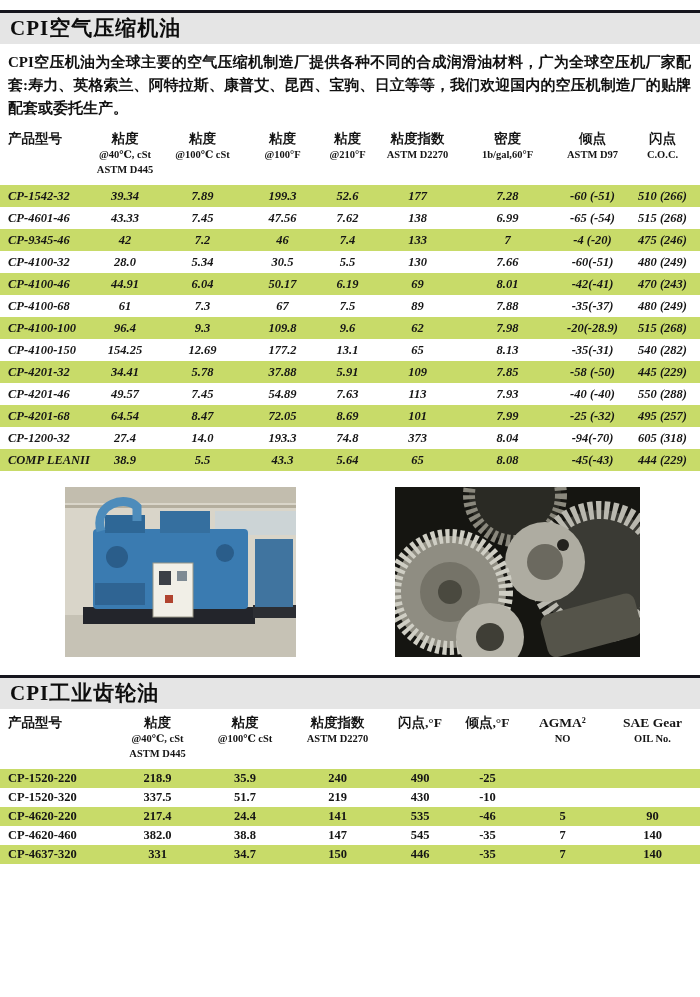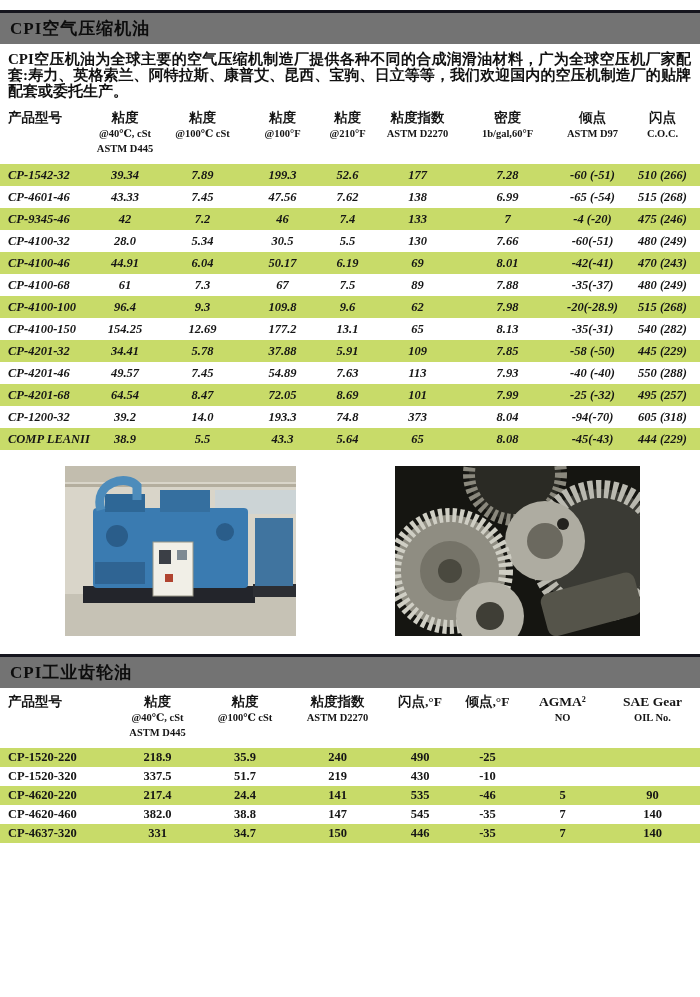--- a/index.html
+++ b/index.html
@@ -3,26 +3,26 @@
 <meta charset="utf-8">
 <style>
   html,body { margin:0; padding:0; }
   body {
     width:700px; height:997px; overflow:hidden; background:#ffffff;
     font-family:"Liberation Serif","DejaVu Serif",serif;
     font-weight:bold; color:#151515;
   }
   .bar {
     margin-top:10px; height:31px; line-height:31px;
-    background:#737373; border-top:3px solid #16161e;
-    font-size:17px; padding-left:10px; letter-spacing:1px; color:#0d0d0d;
+    background:#e5e5e5; border-top:3px solid #16161e;
+    font-size:21px; padding-left:10px; letter-spacing:1px; color:#0d0d0d;
   }
   .bar2 { margin-top:18px; }
   .para {
-    margin:7px 9px 5px 8px; font-size:15px; line-height:16px;
+    margin:7px 9px 5px 8px; font-size:15px; line-height:23px;
     text-align:justify; color:#111;
   }
   
   .hrow, .row { display:grid; align-items:center; }
   .t1 .hrow, .t1 .row { grid-template-columns:90px 70px 85px 75px 55px 85px 95px 75px 65px; }
   .t2 .hrow, .t2 .row { grid-template-columns:115px 85px 90px 95px 70px 65px 85px 95px; }
   .hrow { align-items:start; padding:5px 12px 8px 0; }
   .hcell { display:flex; flex-direction:column; text-align:center; }
   .hcell:first-child { text-align:left; padding-left:8px; }
   .h1 { font-size:13.5px; line-height:17px; }
@@ -211,21 +211,21 @@
         <span class="c">8.47</span>
         <span class="c">72.05</span>
         <span class="c">8.69</span>
         <span class="c">101</span>
         <span class="c">7.99</span>
         <span class="c">-25 (-32)</span>
         <span class="c">495 (257)</span>
       </div>
         <div class="row">
         <span class="c">CP-1200-32</span>
-        <span class="c">39.2</span>
+        <span class="c">27.4</span>
         <span class="c">14.0</span>
         <span class="c">193.3</span>
         <span class="c">74.8</span>
         <span class="c">373</span>
         <span class="c">8.04</span>
         <span class="c">-94(-70)</span>
         <span class="c">605 (318)</span>
       </div>
         <div class="row">
         <span class="c">COMP LEANII</span>

